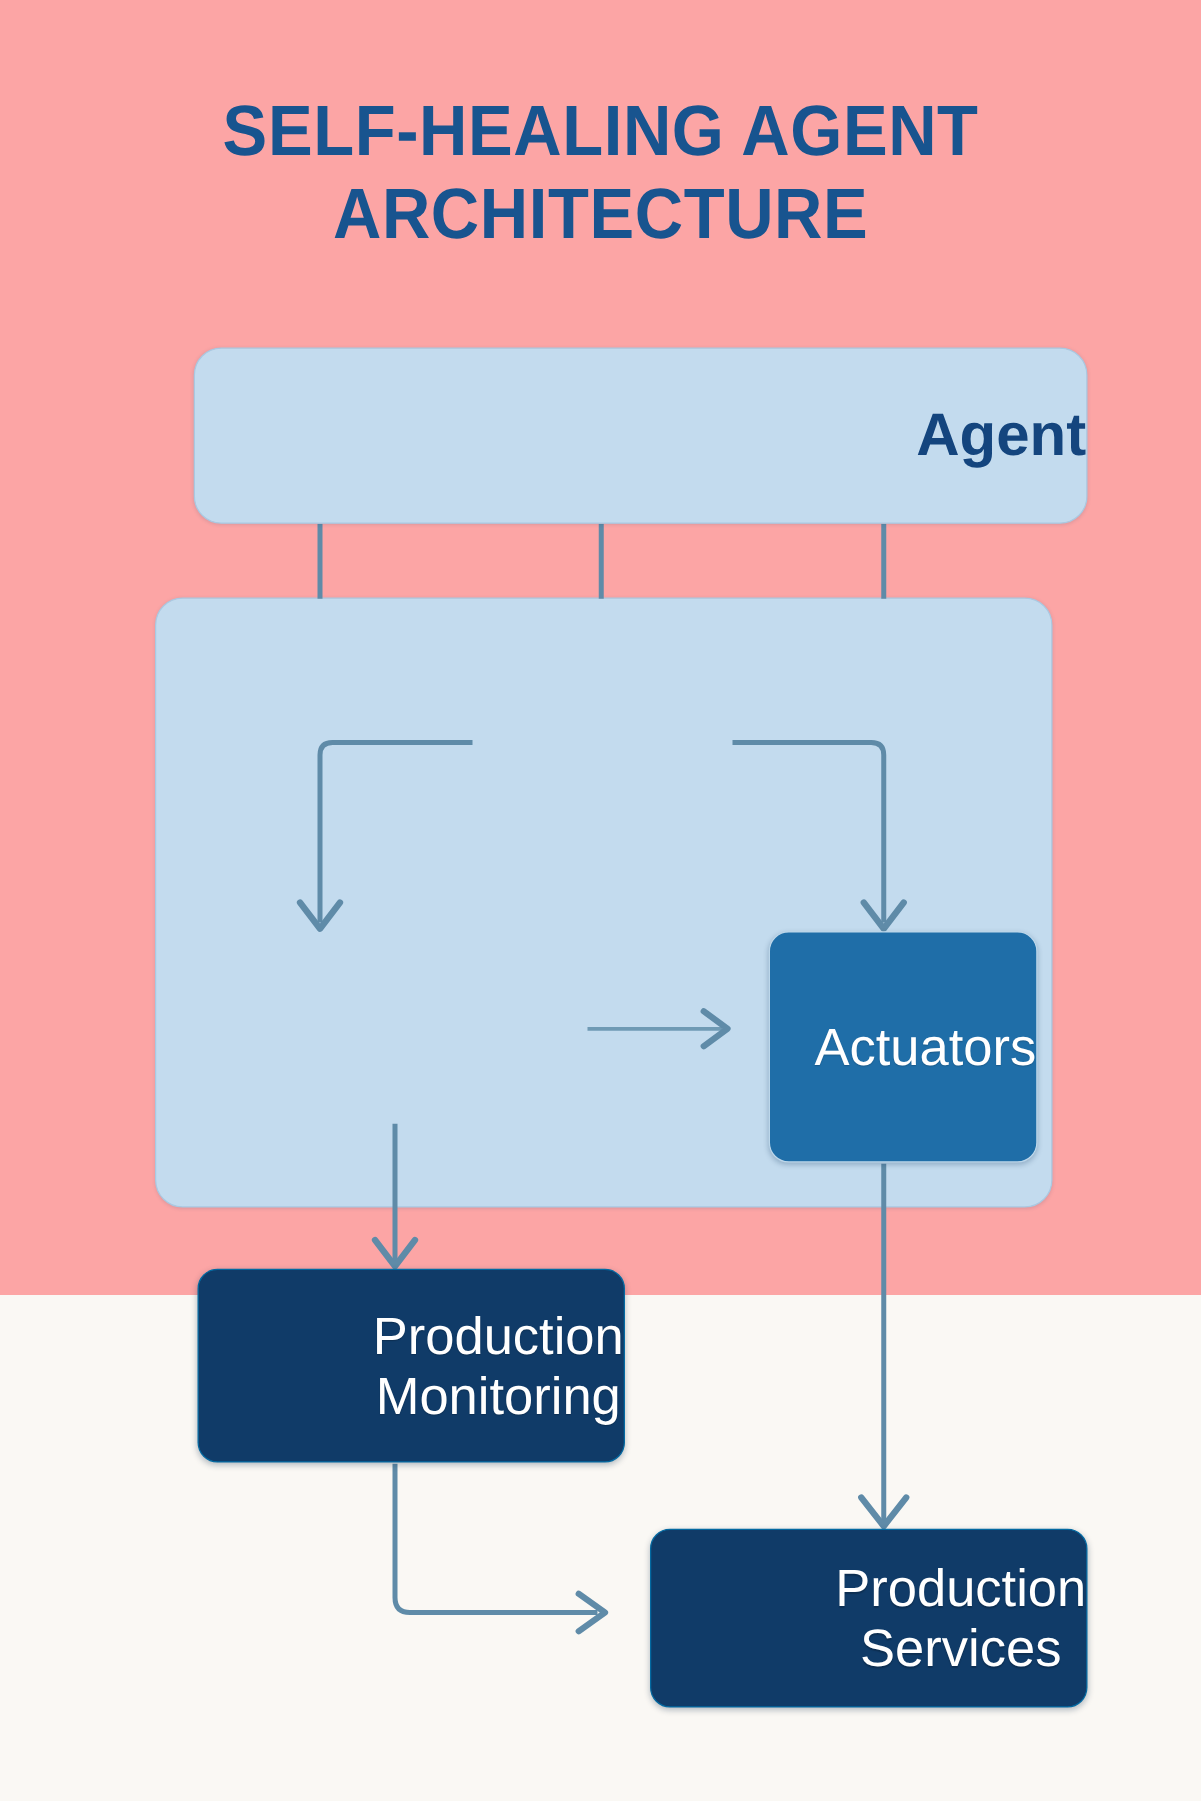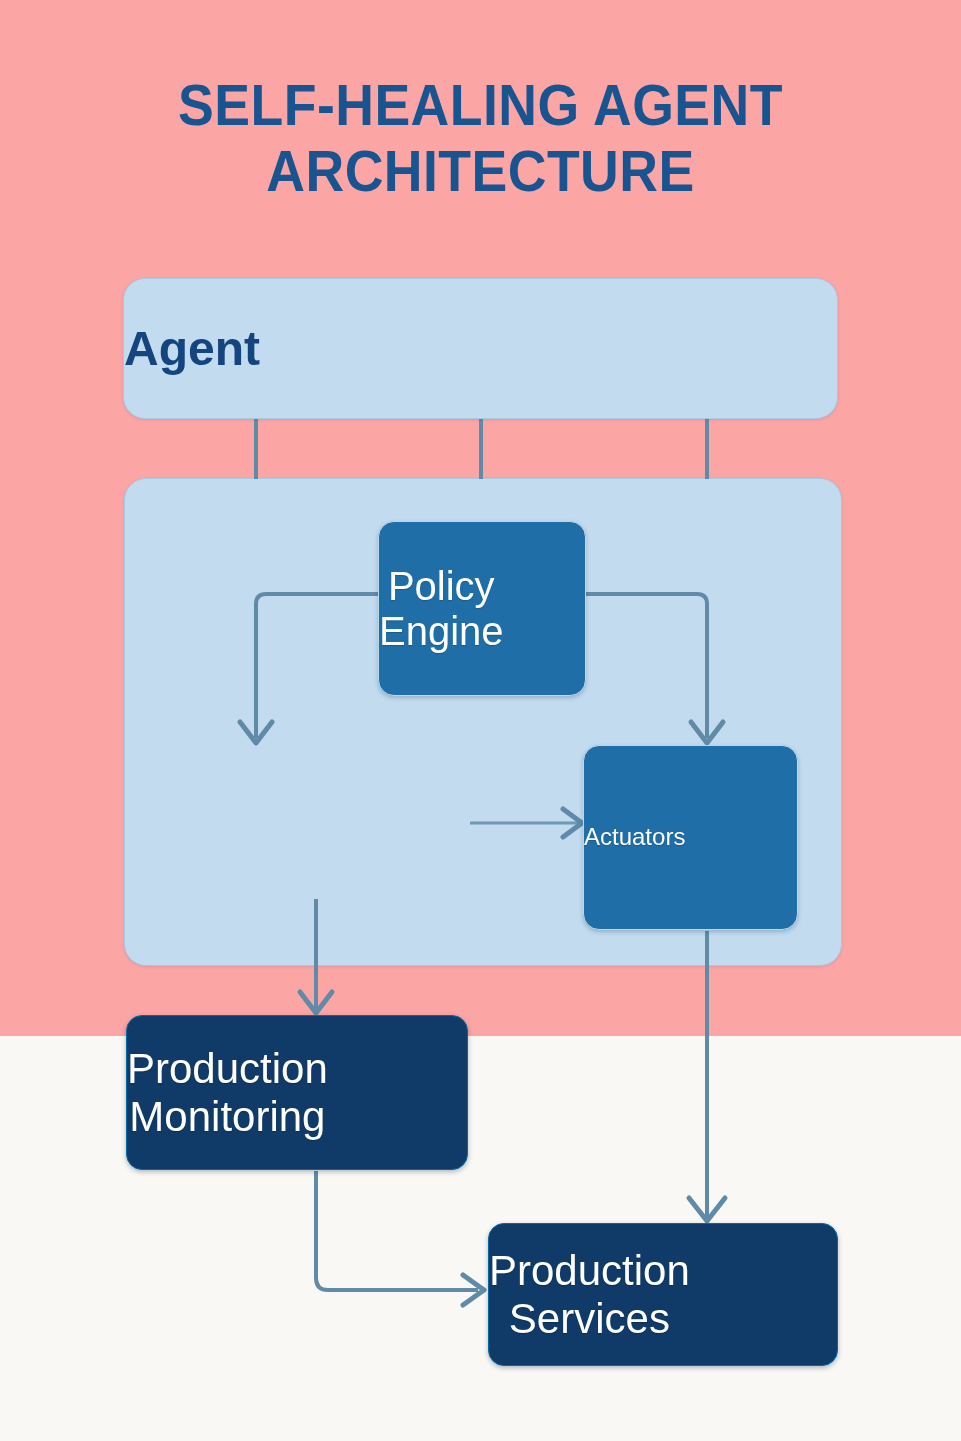--- a/index.html
+++ b/index.html
@@ -39,26 +39,27 @@
     transform-origin: 50% 50%;
     white-space: pre-line;
   }
 
   
   .node {
     position: absolute;
     box-sizing: border-box;
     display: flex;
     align-items: center;
-    justify-content: flex-start;
+    justify-content: flex-end;
     text-align: center;
     border-radius: 18px;
     white-space: pre-line;
     line-height: 1.12;
     z-index: 3;
+    margin-left: 32px;
   }
 
   
   #agent-box {
     left: 123px;
     top: 278px;
     width: 715px;
     height: 141px;
     background: #c3dbee;
     border: 1px solid #a9c9e2;
@@ -106,21 +107,21 @@
     width: 302px;
     height: 153px;
     font-size: 42px;
     border-radius: 16px;
   }
   #actuators-box {
     left: 583px;
     top: 745px;
     width: 215px;
     height: 185px;
-    font-size: 24px;
+    font-size: 42px;
     border-radius: 16px;
   }
 
   
   .node-dark {
     background: #103b68;
     border: 1px solid #0369a1;
     color: #ffffff;
     font-weight: normal;
     box-shadow: 0 2px 5px rgba(10,35,65,0.3);
@@ -205,24 +206,20 @@
     <path class="conn" d="M 316 899 L 316 1009"></path>
     <path class="conn-head" d="M 300 992 L 316 1013 L 332 992"></path>
 
     <path class="conn" d="M 707 931 L 707 1217"></path>
     <path class="conn-head" d="M 689 1198 L 707 1221 L 725 1198"></path>
 
     <path class="conn" d="M 316 1171 L 316 1278 Q 316 1290 328 1290 L 478 1290"></path>
     <path class="conn-head" d="M 463 1275 L 484 1290 L 463 1305"></path>
   </svg>
 
-  <div class="node node-mid" id="policy-engine-box">
-    <span>Policy
-Engine</span>
-  </div>
 
 
   <div class="node node-mid" id="actuators-box">
     <span>Actuators</span>
   </div>
 
   <div class="node node-dark" id="production-monitoring-box">
     <span>Production
 Monitoring</span>
   </div>

